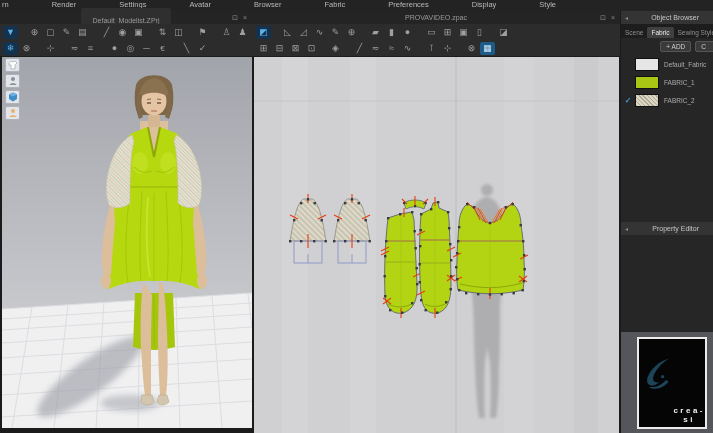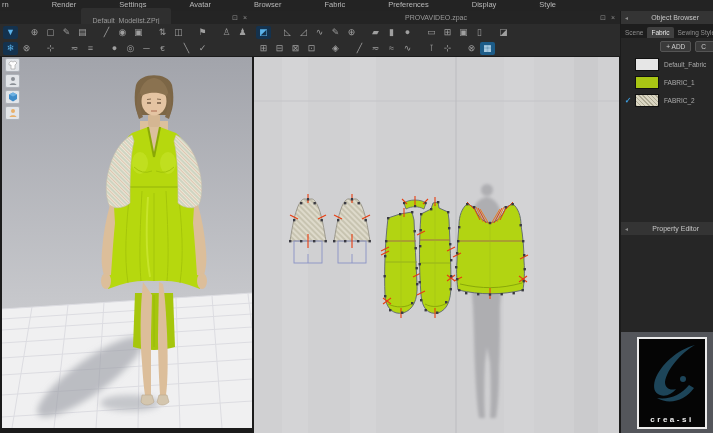--- a/index.html
+++ b/index.html
@@ -57,21 +57,21 @@
   .fab-row{height:18px;display:flex;align-items:center;}
   .fab-chk{width:14px;text-align:center;font-size:8px;color:#3e9ee0;font-weight:bold;}
   .fab-sw{width:22px;height:11px;border:1px solid #111;margin-right:5px;flex:none;}
   .fab-sw.tex{background-image:repeating-linear-gradient(45deg,rgba(120,115,90,.45) 0 1px,transparent 1px 3px);}
   .fab-name{font-size:6.5px;color:#ababab;white-space:nowrap;}
   .sb-prop{position:absolute;left:0;top:211px;width:100%;}
   .sb-bottom{position:absolute;left:0;bottom:0;width:100%;height:101px;background:#54565b;}
 
   
   .logo{position:absolute;left:637px;top:337px;width:70px;height:92px;background:#050505;
-        border:2px solid #ececec;box-sizing:border-box;display:flex;flex-direction:column;}
+        border:2px solid #ececec;box-sizing:border-box;display:flex;flex-direction:row;}
   .logo svg{display:block;margin-top:2px;}
   .logo .ltxt{margin-top:auto;margin-bottom:3px;text-align:center;font-size:8px;font-weight:bold;
               letter-spacing:2.5px;color:#f2f2f2;font-family:"Liberation Sans",sans-serif;}
 </style>
 </head>
 <body>
 
 <div class="app">
 
   <div class="menubar">

